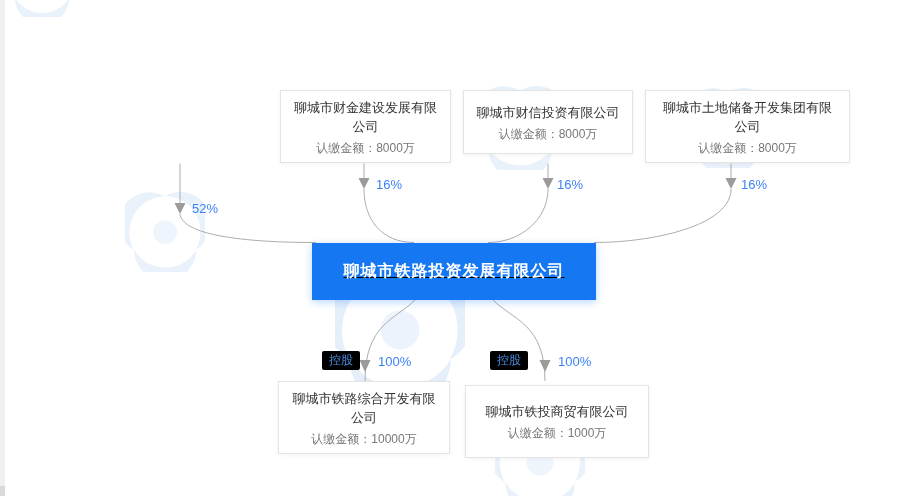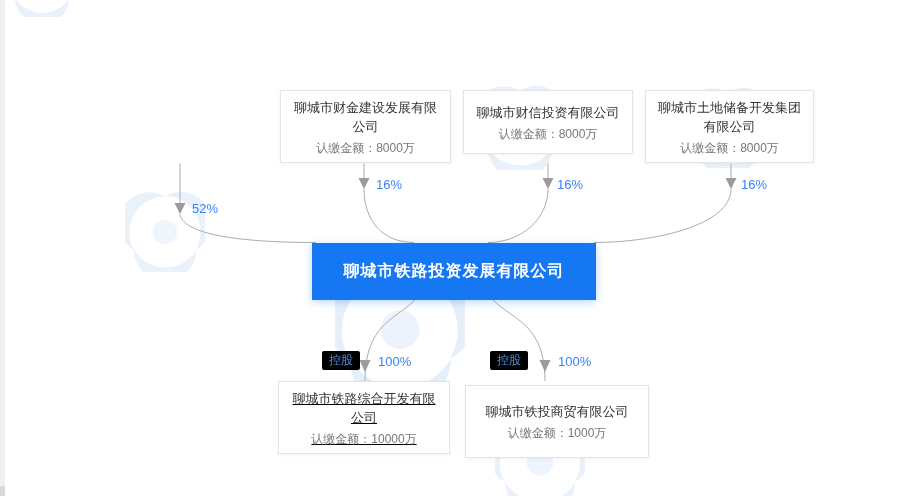--- a/index.html
+++ b/index.html
@@ -35,20 +35,21 @@
     font-size:13px;color:#333;line-height:19px;
   }
   .namt{
     font-size:12px;color:#777;margin-top:4px;line-height:16px;
   }
   .node.root{
     background:#1677f2;
     border:none;
     box-shadow:0 2px 8px rgba(22,119,242,0.30);
     z-index:2;
+    text-decoration:underline;
   }
   .rootname{
     font-size:16px;font-weight:bold;color:#ffffff;letter-spacing:1px;
   }
   .pct{
     position:absolute;z-index:3;
     font-size:13px;color:#3b82f6;line-height:15px;
   }
   .badge{
     position:absolute;z-index:3;
@@ -113,40 +114,40 @@
   <div class="node" style="left:280px;top:90px;width:171px;height:73px;">
     <div class="nname">聊城市财金建设发展有限公司</div>
     <div class="namt"><span>认缴金额：</span><span>8000万</span></div>
   </div>
 
   <div class="node" style="left:463px;top:90px;width:170px;height:64px;">
     <div class="nname">聊城市财信投资有限公司</div>
     <div class="namt"><span>认缴金额：</span><span>8000万</span></div>
   </div>
 
-  <div class="node" style="left:645px;top:90px;width:169px;height:73px;">
+  <div class="node" style="left:645px;top:90px;width:205px;height:73px;">
     <div class="nname">聊城市土地储备开发集团有限公司</div>
     <div class="namt"><span>认缴金额：</span><span>8000万</span></div>
   </div>
 
   <span class="pct" style="left:192px;top:201px;">52%</span>
   <span class="pct" style="left:376px;top:177px;">16%</span>
   <span class="pct" style="left:557px;top:177px;">16%</span>
   <span class="pct" style="left:741px;top:177px;">16%</span>
 
   <div class="node root" style="left:312px;top:243px;width:284px;height:57px;">
     <span class="rootname">聊城市铁路投资发展有限公司</span>
   </div>
 
   <span class="badge" style="left:322px;top:351px;">控股</span>
   <span class="pct" style="left:378px;top:354px;">100%</span>
   <span class="badge" style="left:490px;top:351px;">控股</span>
   <span class="pct" style="left:558px;top:354px;">100%</span>
 
-  <div class="node" style="left:278px;top:381px;width:172px;height:73px;text-decoration:underline;">
+  <div class="node" style="left:278px;top:381px;width:172px;height:73px;">
     <div class="nname">聊城市铁路综合开发有限公司</div>
     <div class="namt"><span>认缴金额：</span><span>10000万</span></div>
   </div>
 
   <div class="node" style="left:465px;top:385px;width:184px;height:73px;">
     <div class="nname">聊城市铁投商贸有限公司</div>
     <div class="namt"><span>认缴金额：</span><span>1000万</span></div>
   </div>
 
   <div class="gutter"></div>

